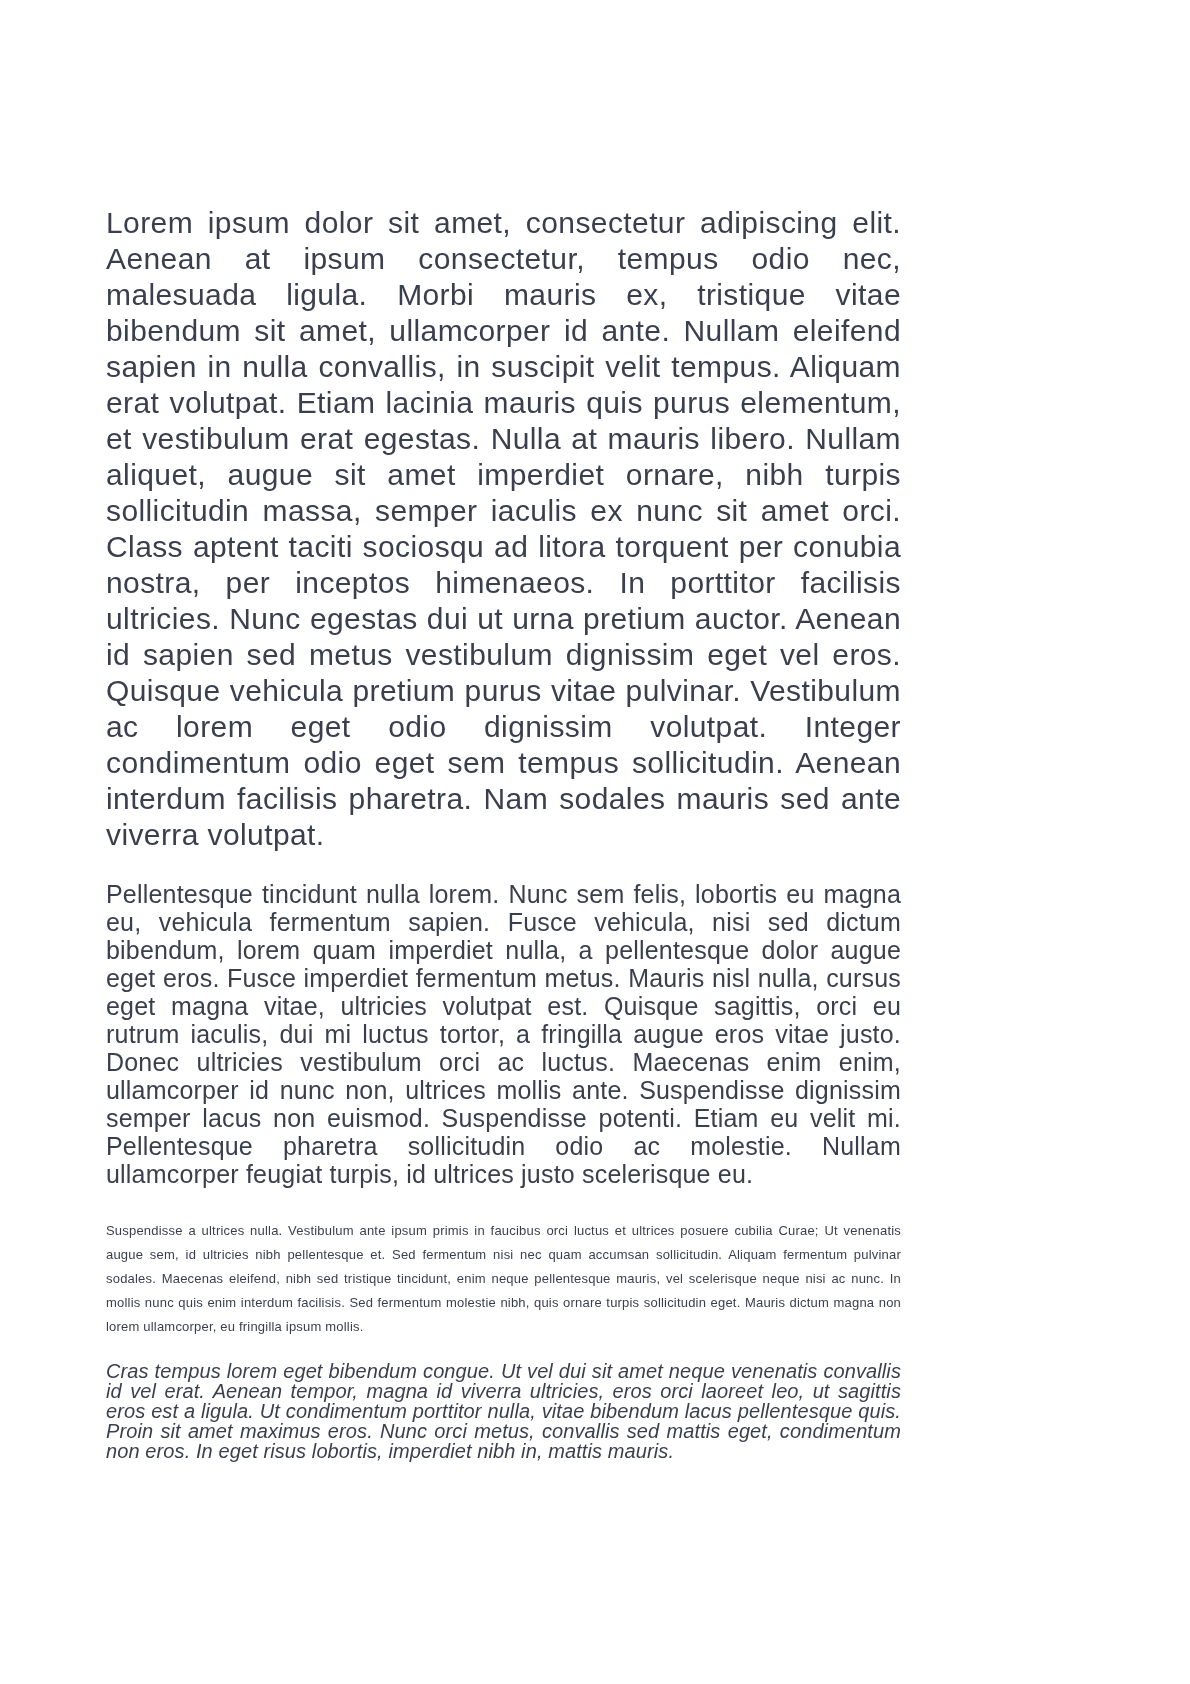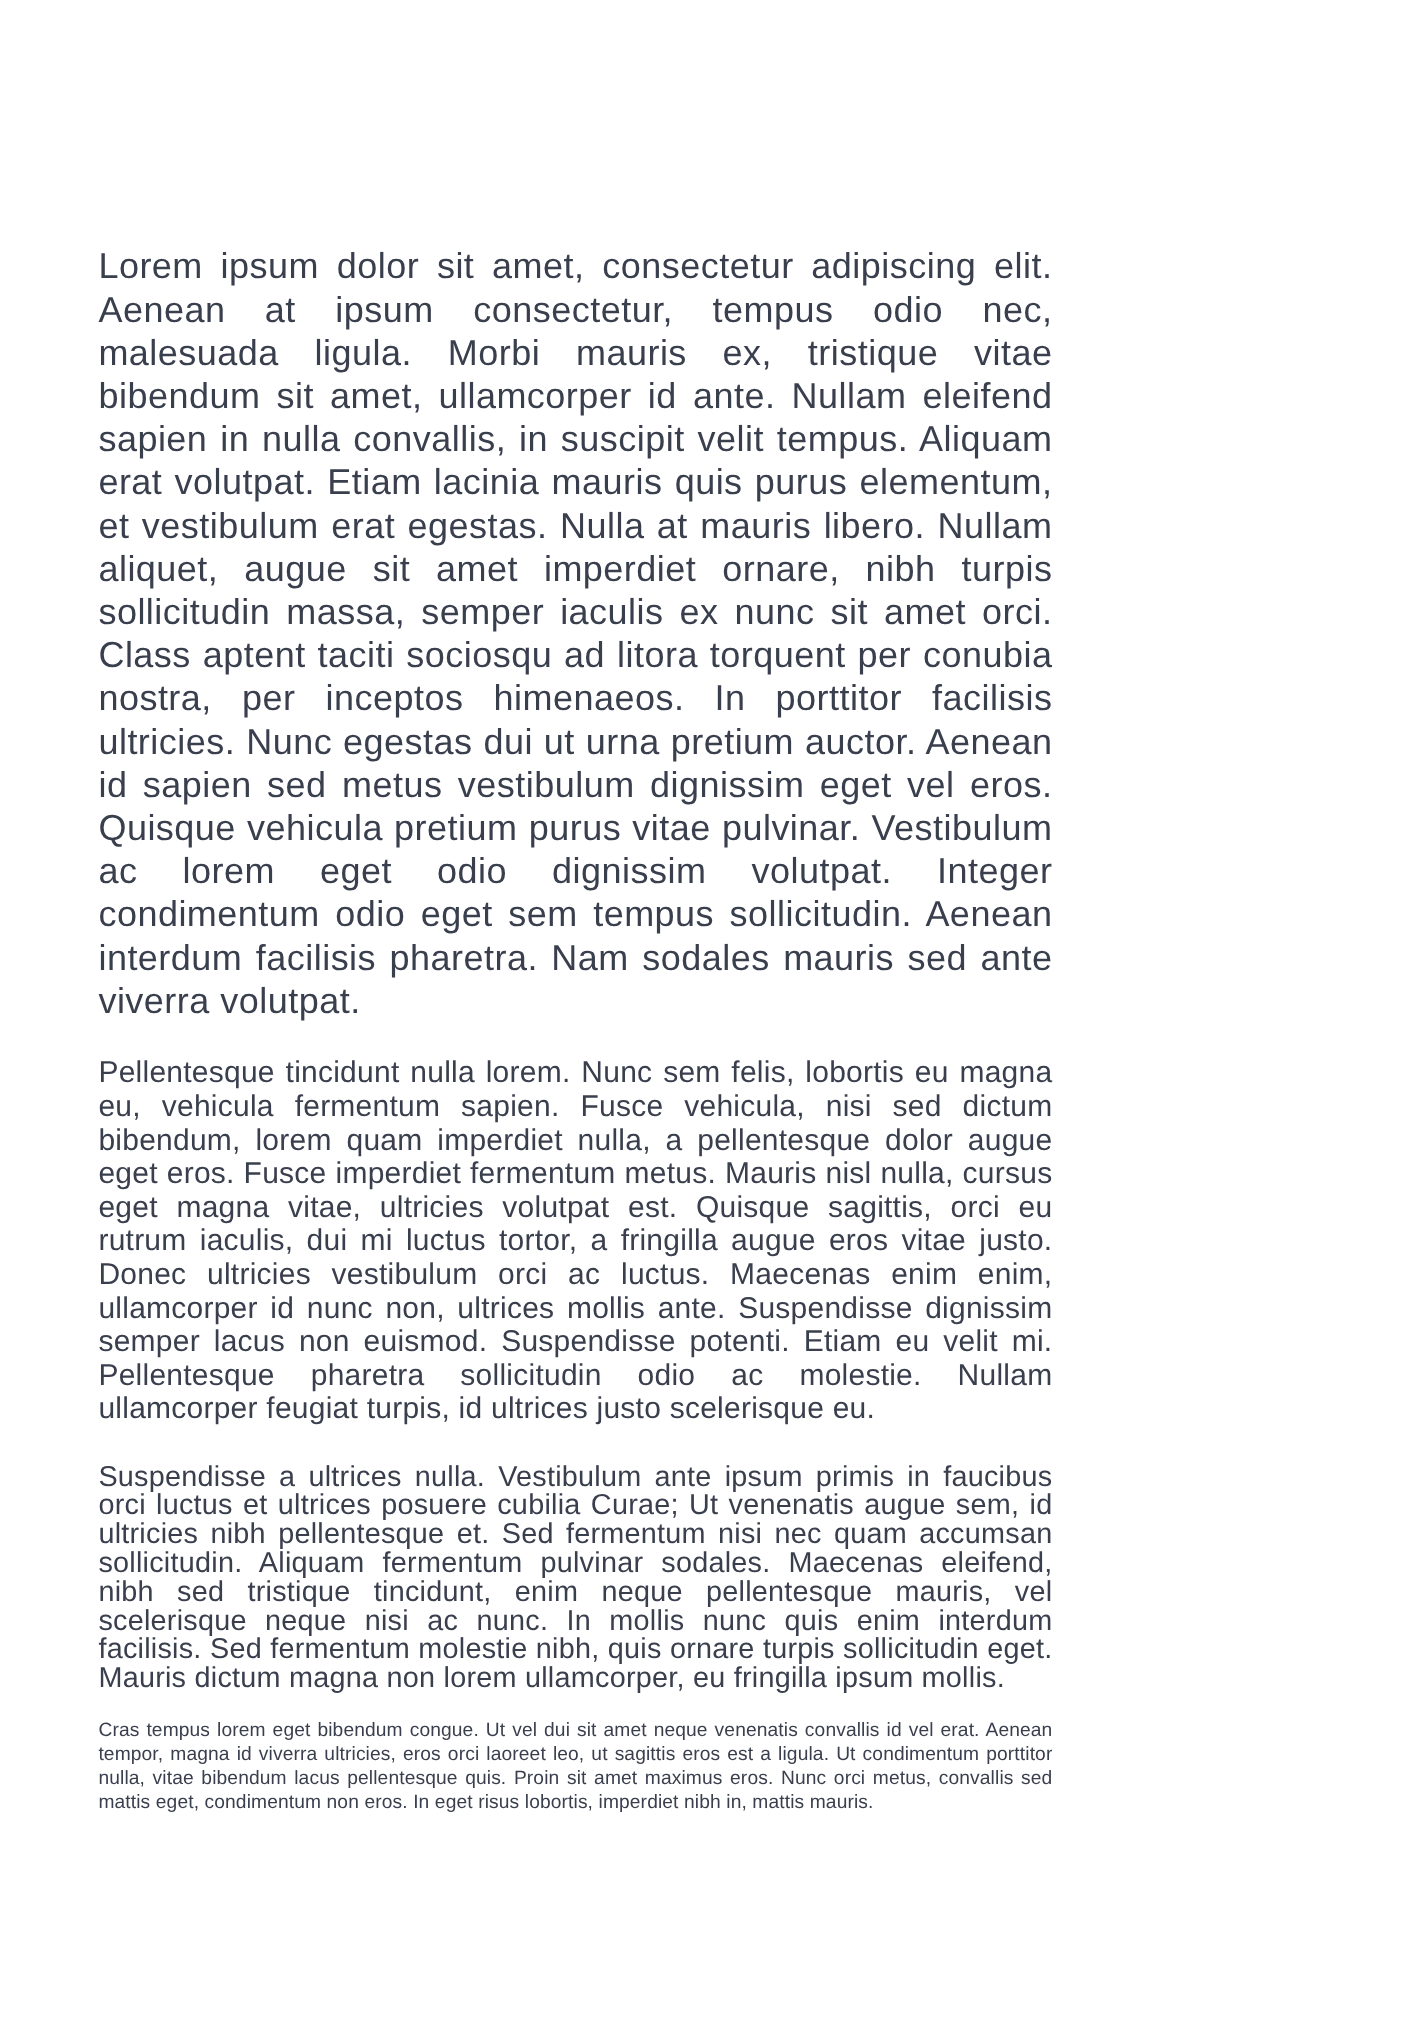--- a/index.html
+++ b/index.html
@@ -7,21 +7,21 @@
     padding: 0;
     background: #ffffff;
   }
   .page {
     position: relative;
     width: 1190px;
     height: 1684px;
     background: #ffffff;
     overflow: hidden;
     box-sizing: border-box;
-    padding: 205px 0 0 82px;
+    padding: 205px 0 0 106px;
     font-family: "Liberation Sans", sans-serif;
   }
   .text-column {
     width: 795px;
   }
   .text-column p {
     margin: 0;
     padding: 0;
     text-align: justify;
     text-justify: inter-word;
@@ -34,29 +34,30 @@
     letter-spacing: 0.4px;
     margin-bottom: 27px !important;
   }
   .para-2 {
     font-size: 25px;
     line-height: 28px;
     letter-spacing: 0.2px;
     margin-bottom: 31px !important;
   }
   .para-3 {
-    font-size: 24px;
+    font-size: 13px;
     line-height: 24px;
     letter-spacing: 0.2px;
     margin-bottom: 22px !important;
   }
   .para-4 {
-    font-size: 16px;
+    font-size: 20px;
     line-height: 20px;
     letter-spacing: 0.1px;
+    font-style: italic;
   }
 </style>
 </head>
 <body>
 
 <div class="page">
   <div class="text-column">
     <p class="para-1">Lorem ipsum dolor sit amet, consectetur adipiscing elit. Aenean at ipsum consectetur, tempus odio nec, malesuada ligula. Morbi mauris ex, tristique vitae bibendum sit amet, ullamcorper id ante. Nullam eleifend sapien in nulla convallis, in suscipit velit tempus. Aliquam erat volutpat. Etiam lacinia mauris quis purus elementum, et vestibulum erat egestas. Nulla at mauris libero. Nullam aliquet, augue sit amet imperdiet ornare, nibh turpis sollicitudin massa, semper iaculis ex nunc sit amet orci. Class aptent taciti sociosqu ad litora torquent per conubia nostra, per inceptos himenaeos. In porttitor facilisis ultricies. Nunc egestas dui ut urna pretium auctor. Aenean id sapien sed metus vestibulum dignissim eget vel eros. Quisque vehicula pretium purus vitae pulvinar. Vestibulum ac lorem eget odio dignissim volutpat. Integer condimentum odio eget sem tempus sollicitudin. Aenean interdum facilisis pharetra. Nam sodales mauris sed ante viverra volutpat.</p>
     <p class="para-2">Pellentesque tincidunt nulla lorem. Nunc sem felis, lobortis eu magna eu, vehicula fermentum sapien. Fusce vehicula, nisi sed dictum bibendum, lorem quam imperdiet nulla, a pellentesque dolor augue eget eros. Fusce imperdiet fermentum metus. Mauris nisl nulla, cursus eget magna vitae, ultricies volutpat est. Quisque sagittis, orci eu rutrum iaculis, dui mi luctus tortor, a fringilla augue eros vitae justo. Donec ultricies vestibulum orci ac luctus. Maecenas enim enim, ullamcorper id nunc non, ultrices mollis ante. Suspendisse dignissim semper lacus non euismod. Suspendisse potenti. Etiam eu velit mi. Pellentesque pharetra sollicitudin odio ac molestie. Nullam ullamcorper feugiat turpis, id ultrices justo scelerisque eu.</p>
     <p class="para-3">Suspendisse a ultrices nulla. Vestibulum ante ipsum primis in faucibus orci luctus et ultrices posuere cubilia Curae; Ut venenatis augue sem, id ultricies nibh pellentesque et. Sed fermentum nisi nec quam accumsan sollicitudin. Aliquam fermentum pulvinar sodales. Maecenas eleifend, nibh sed tristique tincidunt, enim neque pellentesque mauris, vel scelerisque neque nisi ac nunc. In mollis nunc quis enim interdum facilisis. Sed fermentum molestie nibh, quis ornare turpis sollicitudin eget. Mauris dictum magna non lorem ullamcorper, eu fringilla ipsum mollis.</p>

